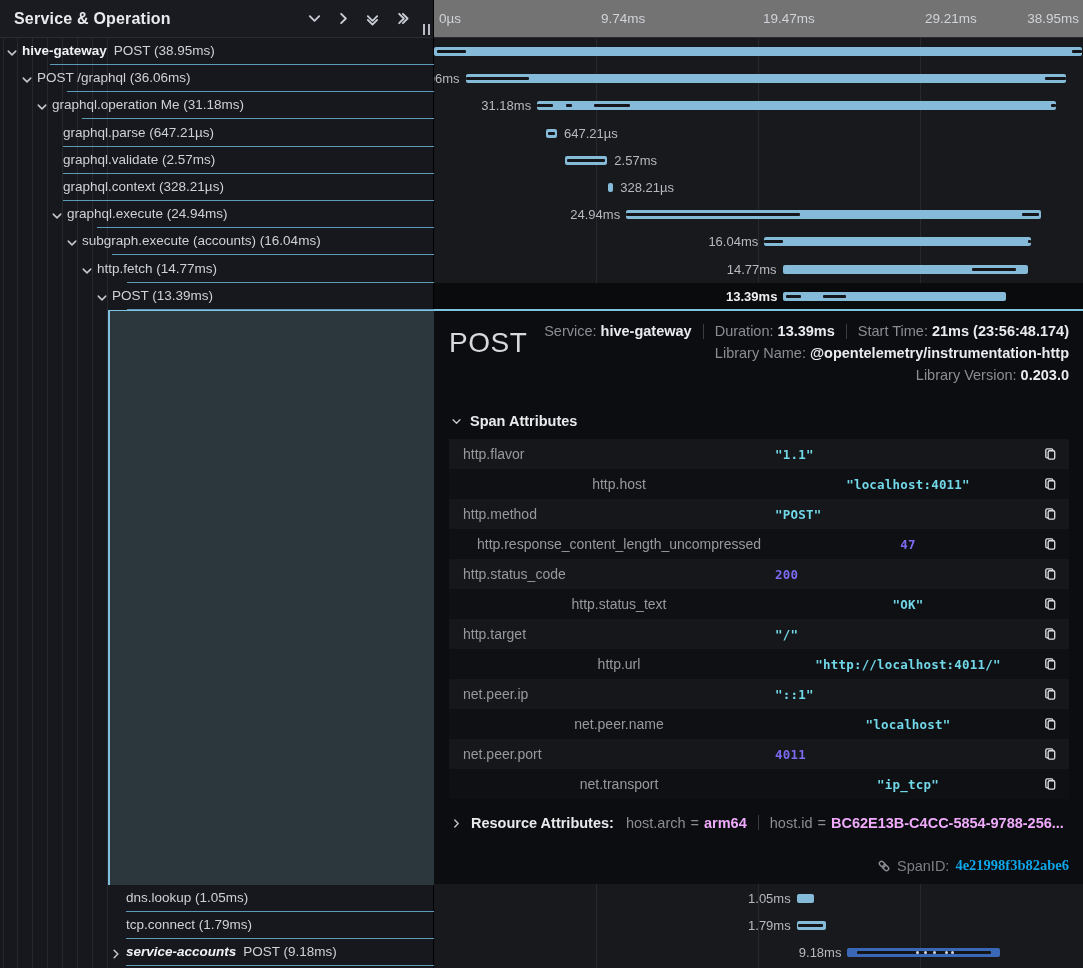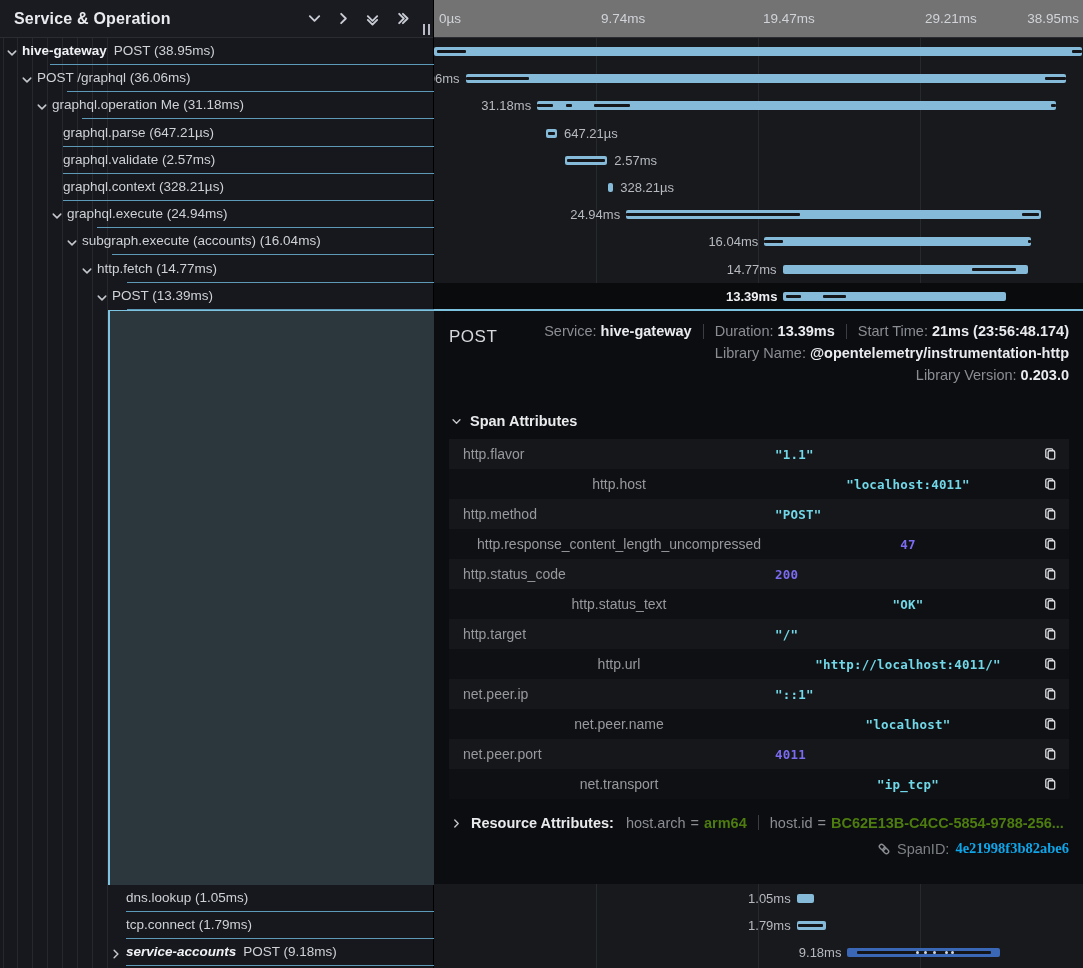--- a/index.html
+++ b/index.html
@@ -38,21 +38,21 @@
   .tl-row.selected { background:#0a0b0d; border-bottom:1px solid #7ec4e0; }
   .bar { position:absolute; top:9px; height:9px; border-radius:2px; }
   .bar .marker { position:absolute; top:3px; height:3px; background:#14161a; border-radius:1px; }
   .bar .dot { position:absolute; top:3px; width:3px; height:3px; background:#cdd9e8; border-radius:50%; }
   .bar-label { position:absolute; top:6px; font-size:13px; color:#b6b9bf; white-space:nowrap; }
   .tl-row.selected .bar-label { color:#eef0f3; font-weight:700; }
   
   .detail-panel { position:absolute; left:434px; top:310px; width:649px; height:574px;
     background:#0c0d10; border-top:1px solid #7ec4e0; padding:10px 14px 0 15px; }
   .detail-head { display:flex; }
-  .detail-title { font-size:17px; color:#d6d8db; font-weight:500; letter-spacing:.5px; padding-top:6px; }
+  .detail-title { font-size:28px; color:#d6d8db; font-weight:500; letter-spacing:.5px; padding-top:6px; }
   .detail-lines { flex:1; display:flex; flex-direction:column; gap:1px; }
   .detail-line { display:flex; justify-content:flex-end; align-items:center; font-size:14.5px; line-height:21px; }
   .kv { white-space:nowrap; }
   .kv .k { color:#8a8d93; }
   .kv .v { color:#e9ebee; font-weight:700; }
   .vsep { width:1px; height:15px; background:#3a3d42; margin:0 11px; }
   .attr-header { display:flex; align-items:center; gap:8px; margin:27px 0 10px 2px; cursor:pointer; }
   .attr-header svg { stroke:#c4c7cd; }
   .attr-header .t { font-size:14.5px; font-weight:700; color:#e8eaec; }
   .attr-table { width:620px; }
@@ -64,22 +64,22 @@
   .attr-val.string { color:#70d8e8; }
   .attr-val.number { color:#7a6bf0; }
   .copy-btn { width:18px; height:18px; flex:none; cursor:pointer; display:flex; align-items:center; justify-content:center; }
   .copy-btn svg { stroke:#dfe1e4; }
   .resource-row { display:flex; align-items:center; margin:16px 0 0 2px; font-size:14.5px; }
   .resource-row svg { stroke:#c4c7cd; margin-right:9px; }
   .resource-row .t { font-weight:700; color:#e8eaec; margin-right:12px; }
   .res-pair { white-space:nowrap; }
   .res-pair .k { color:#8a8d93; }
   .res-pair .eq { color:#8a8d93; margin:0 5px; }
-  .res-pair .v { color:#4d7c0f; font-weight:700; }
-  .spanid-row { display:flex; justify-content:flex-end; align-items:center; margin-top:9px; font-size:14.5px; gap:6px; }
+  .res-pair .v { color:#f0abfc; font-weight:700; }
+  .spanid-row { display:flex; justify-content:flex-end; align-items:center; margin-top:26px; font-size:14.5px; gap:6px; }
   .spanid-row svg { stroke:#8a8d93; }
   .spanid-row .k { color:#7c7f85; }
   .spanid-row .v { color:#0ea5e9; font-weight:700;font-family:Liberation Serif, serif; }
 </style>
 </head>
 <body>
 
 <div class="app">
 
   <div class="left-panel">

